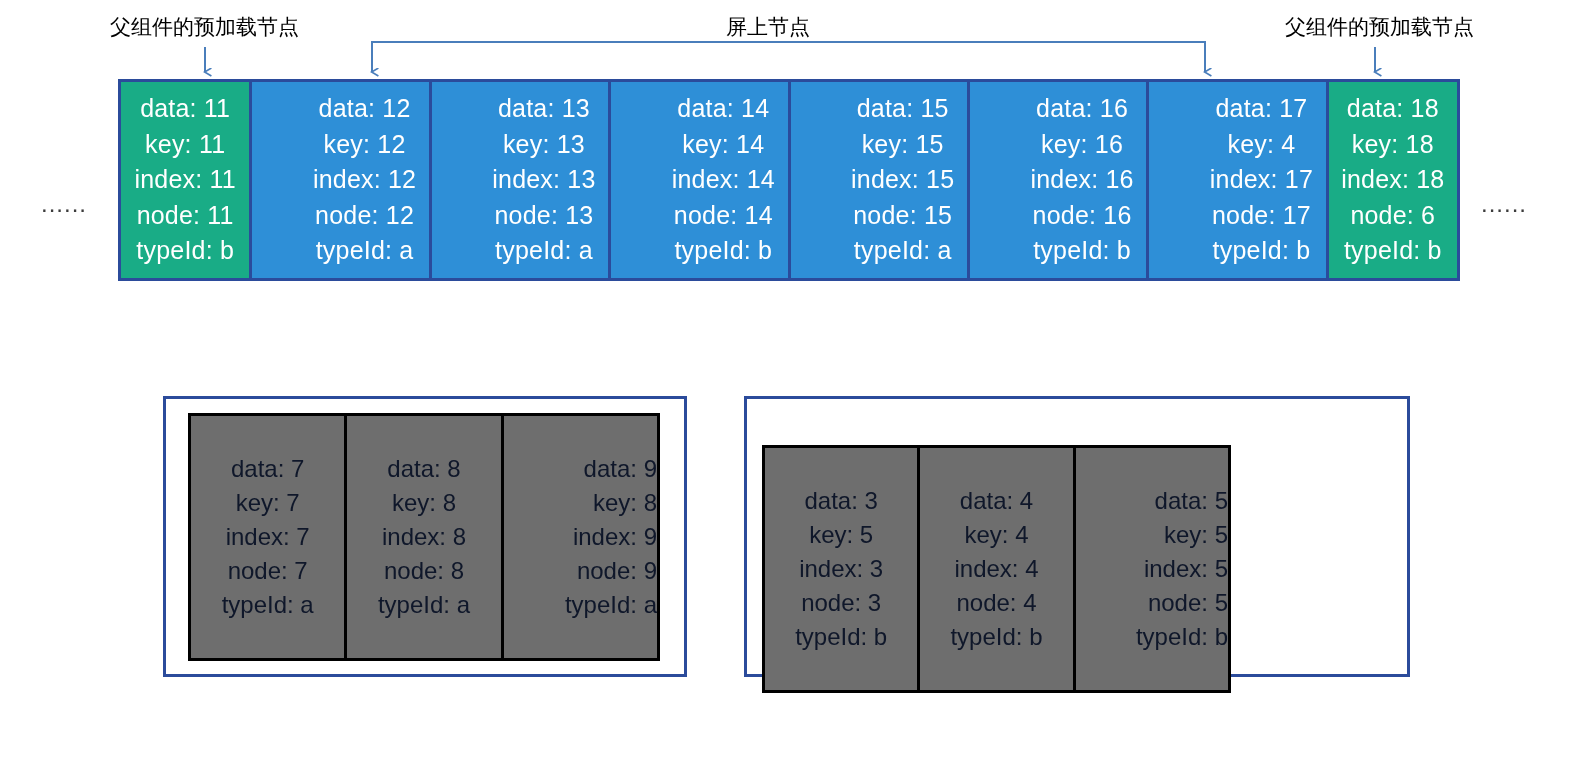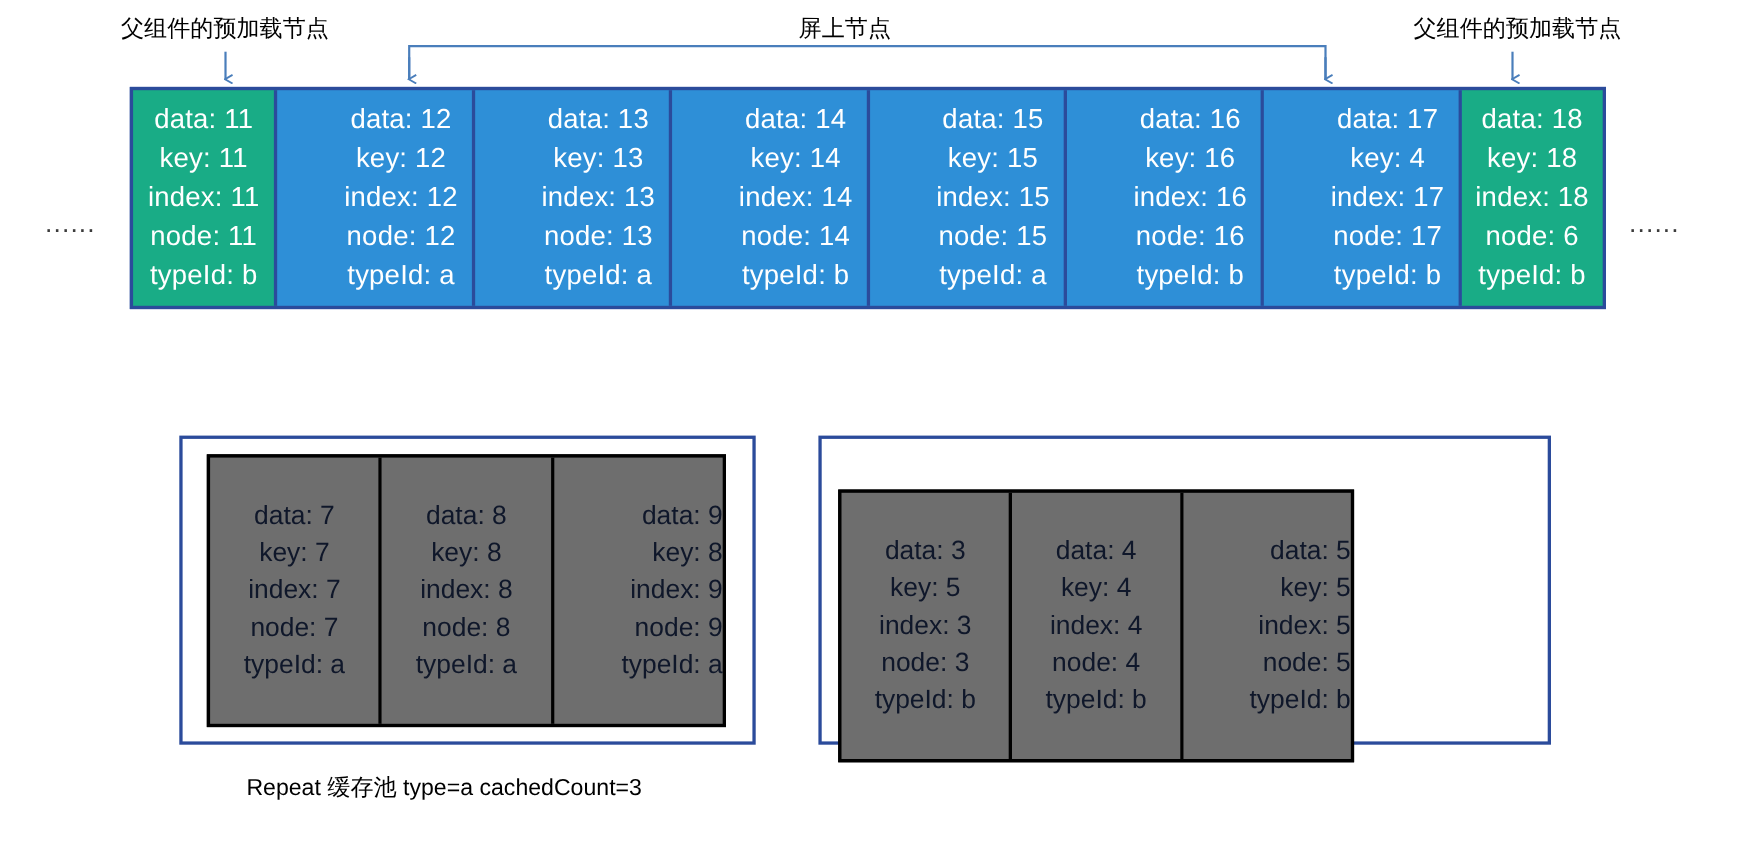--- a/index.html
+++ b/index.html
@@ -248,21 +248,20 @@
       <span class="ln">typeId: a</span>
     </div>
     <div class="pool-cell">
       <span class="ln">data: 9</span>
       <span class="ln">key: 8</span>
       <span class="ln">index: 9</span>
       <span class="ln">node: 9</span>
       <span class="ln">typeId: a</span>
     </div>
   </div>
-  <div class="pool-caption" id="caption-a">Repeat 缓存池 type=a  cachedCount=3</div>
 
   <div class="pool-box" id="pool-b-box"></div>
   <div class="pool-cells" id="pool-b-cells">
     <div class="pool-cell">
       <span class="ln">data: 3</span>
       <span class="ln">key: 5</span>
       <span class="ln">index: 3</span>
       <span class="ln">node: 3</span>
       <span class="ln">typeId: b</span>
     </div>

